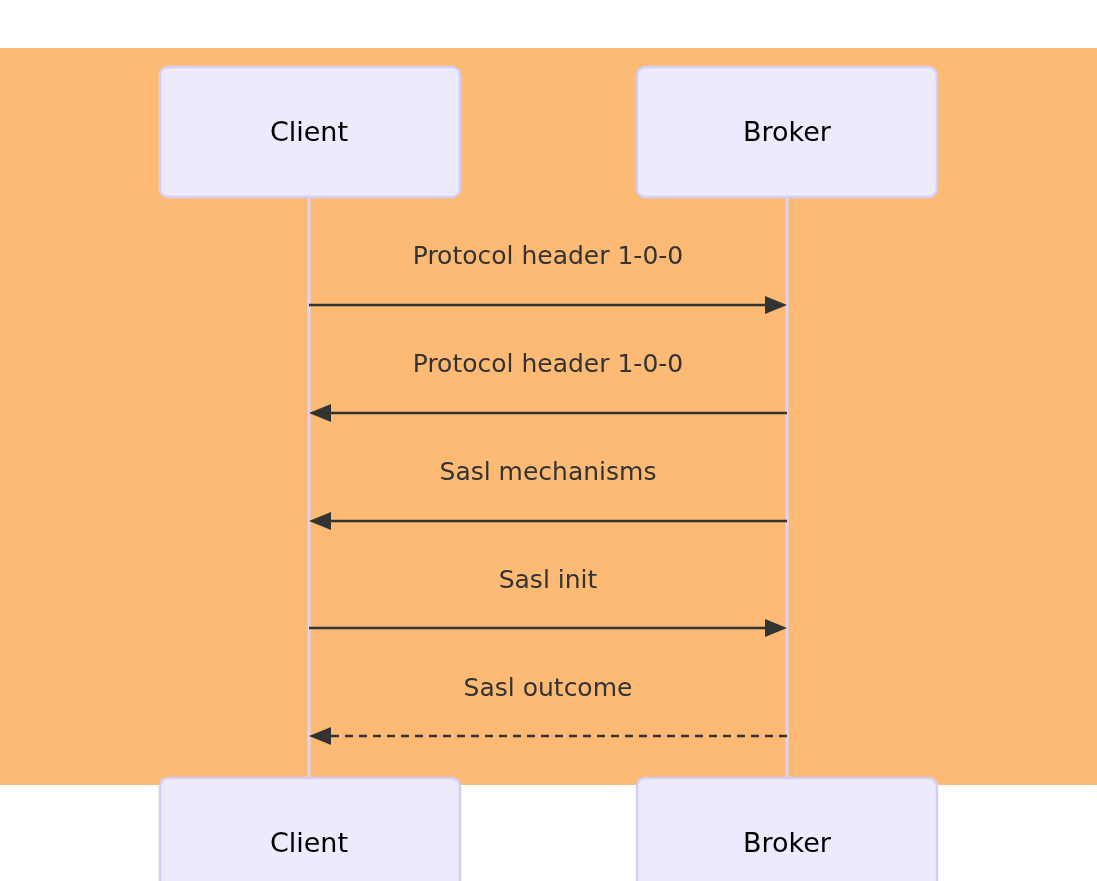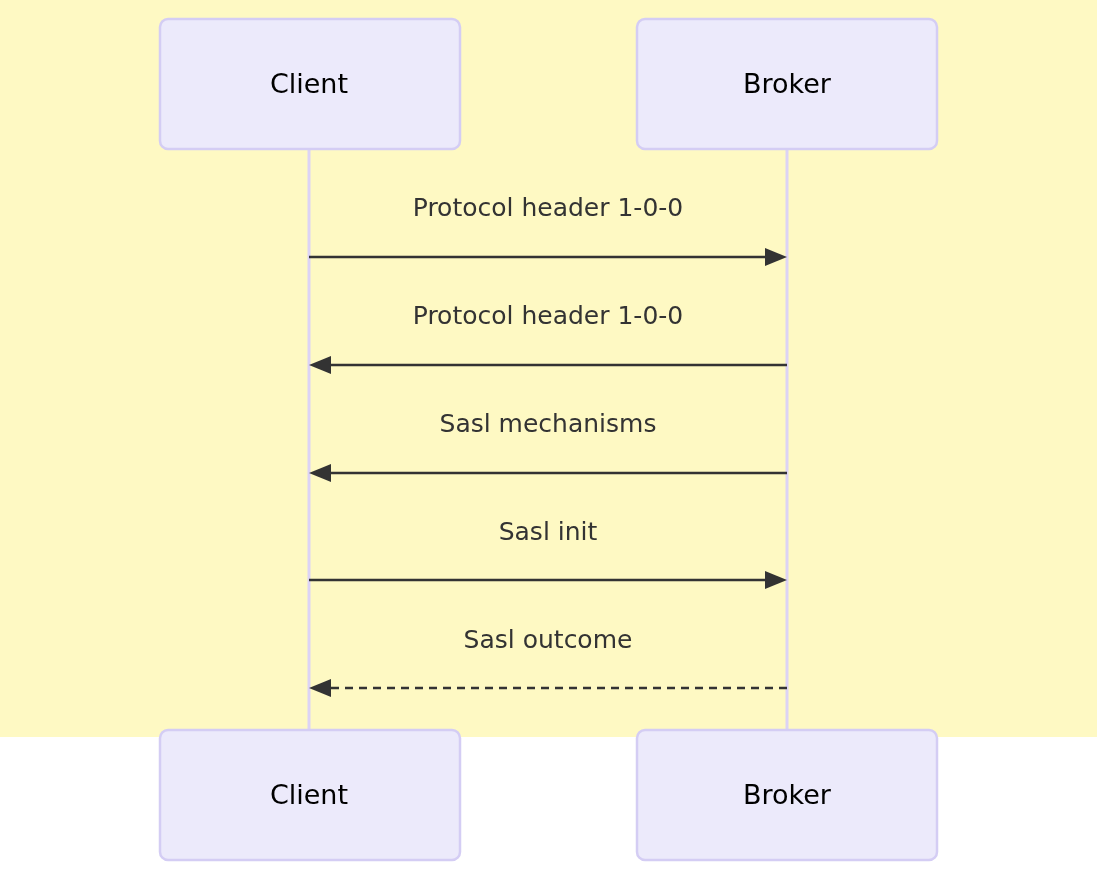--- a/index.html
+++ b/index.html
@@ -10,21 +10,22 @@
   body {
     width: 1097px;
     height: 881px;
     font-family: "DejaVu Sans", "Liberation Sans", sans-serif;
     overflow: hidden;
   }
   #diagram-root {
     position: relative;
     width: 1097px;
     height: 737px;
-    background: #fef9c3;
+    background: #fdba74;
+    margin-top: 48px;
   }
   svg.seq-canvas {
     display: block;
     width: 1097px;
     height: 881px;
   }
   .actor-box-rect {
     fill: #ECEAFB;
     stroke: #D4CDF4;
     stroke-width: 2.5;

